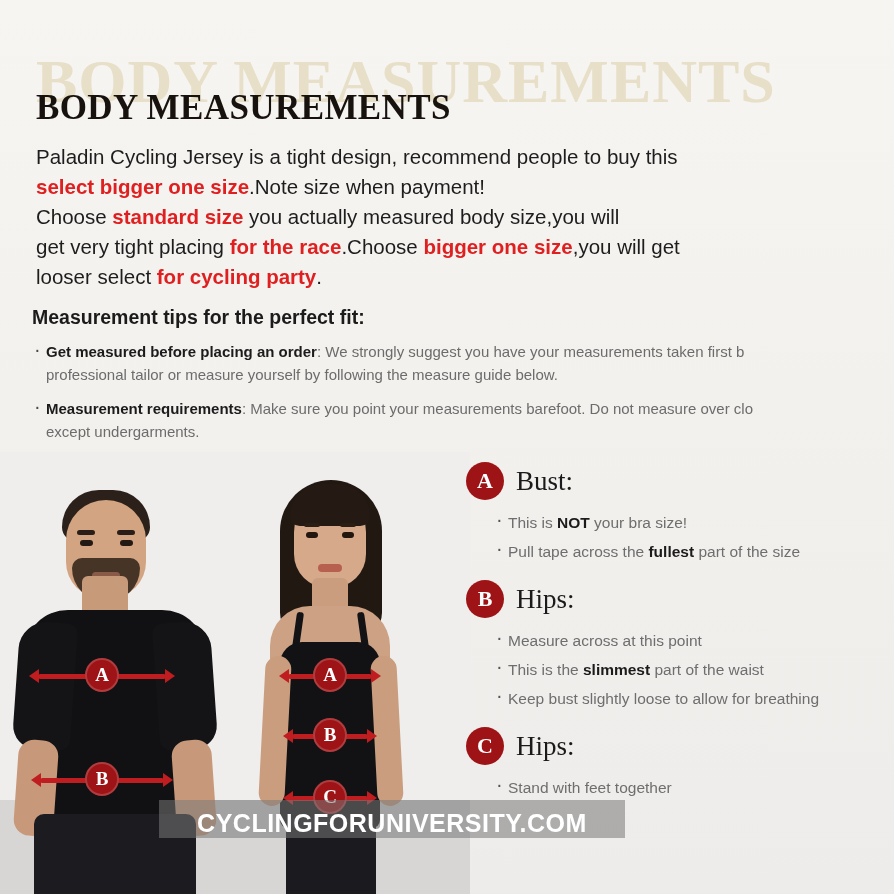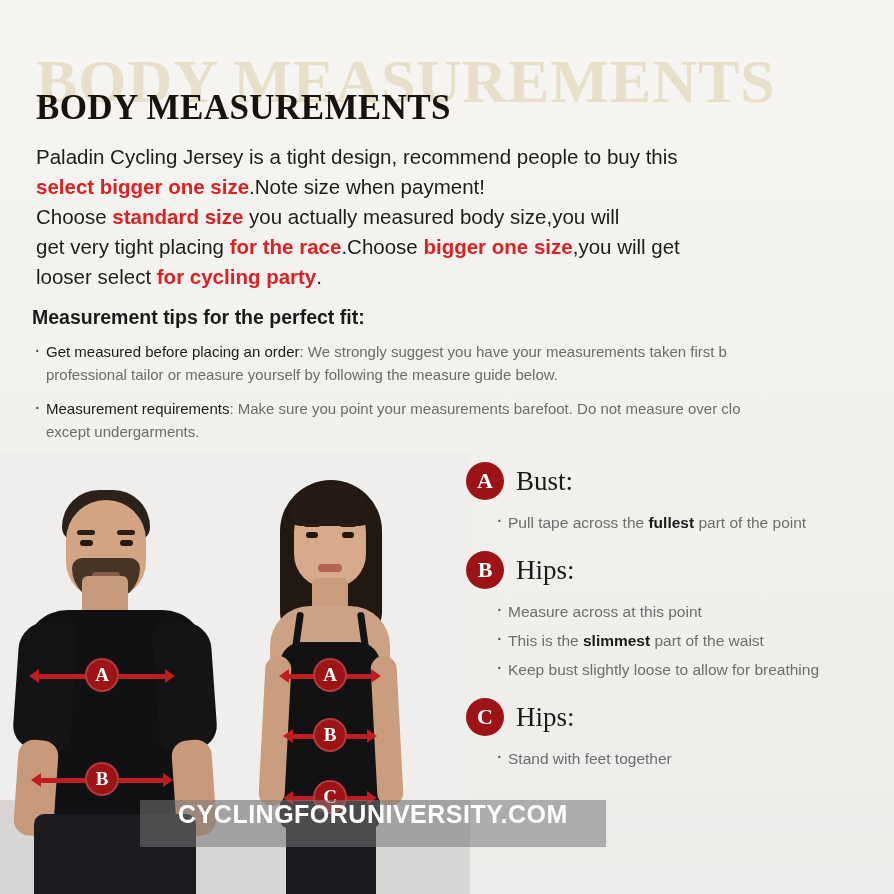--- a/index.html
+++ b/index.html
@@ -87,21 +87,21 @@
   .tip::before {
     content: "\00B7";
     position: absolute;
     left: 2px;
     top: -2px;
     font-size: 20px;
     color: #4a4a4a;
   }
   .tip b {
     color: #1b1b1b;
-    font-weight: 400;
+    font-weight: 700;
   }
 
   
   .photo-area {
     position: absolute;
     left: 0;
     top: 452px;
     width: 470px;
     height: 442px;
     overflow: hidden;
@@ -492,27 +492,27 @@
     color: #555;
   }
   .legend li b {
     color: #1b1b1b;
     font-weight: 700;
   }
 
   
   .watermark {
     position: absolute;
-    left: 140px;
+    left: 159px;
     top: 800px;
     width: 466px;
-    height: 47px;
+    height: 38px;
     background: rgba(120,120,120,.55);
     display: flex;
-    align-items: flex-start;
+    align-items: flex-end;
     justify-content: center;
   }
   .watermark span {
     color: #ffffff;
     font-size: 25px;
     font-weight: 700;
     letter-spacing: .5px;
   }
 </style>
 </head>
@@ -599,21 +599,22 @@
   </div>
 
   <div class="legend">
 
     <div class="legend-block">
       <div class="legend-head">
         <div class="badge-static">A</div>
         <div class="legend-title">Bust:</div>
       </div>
       <ul>
-        <li><span>Pull tape across the </span><b>fullest</b><span> part of the point</span></li>
+        <li><span>This is </span><b>NOT</b><span> your bra size!</span></li>
+        <li><span>Pull tape across the </span><b>fullest</b><span> part of the size</span></li>
       </ul>
     </div>
 
     <div class="legend-block">
       <div class="legend-head">
         <div class="badge-static">B</div>
         <div class="legend-title">Hips:</div>
       </div>
       <ul>
         <li><span>Measure across at this point</span></li>

